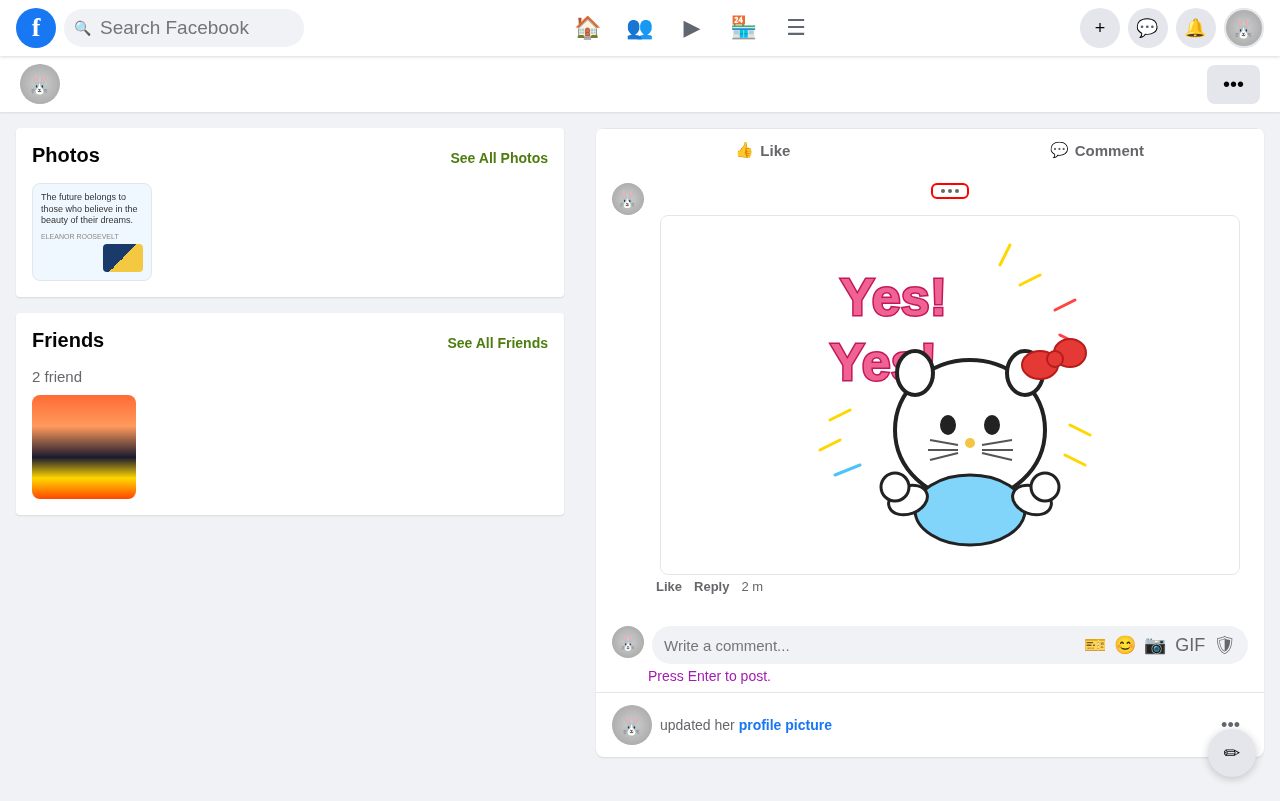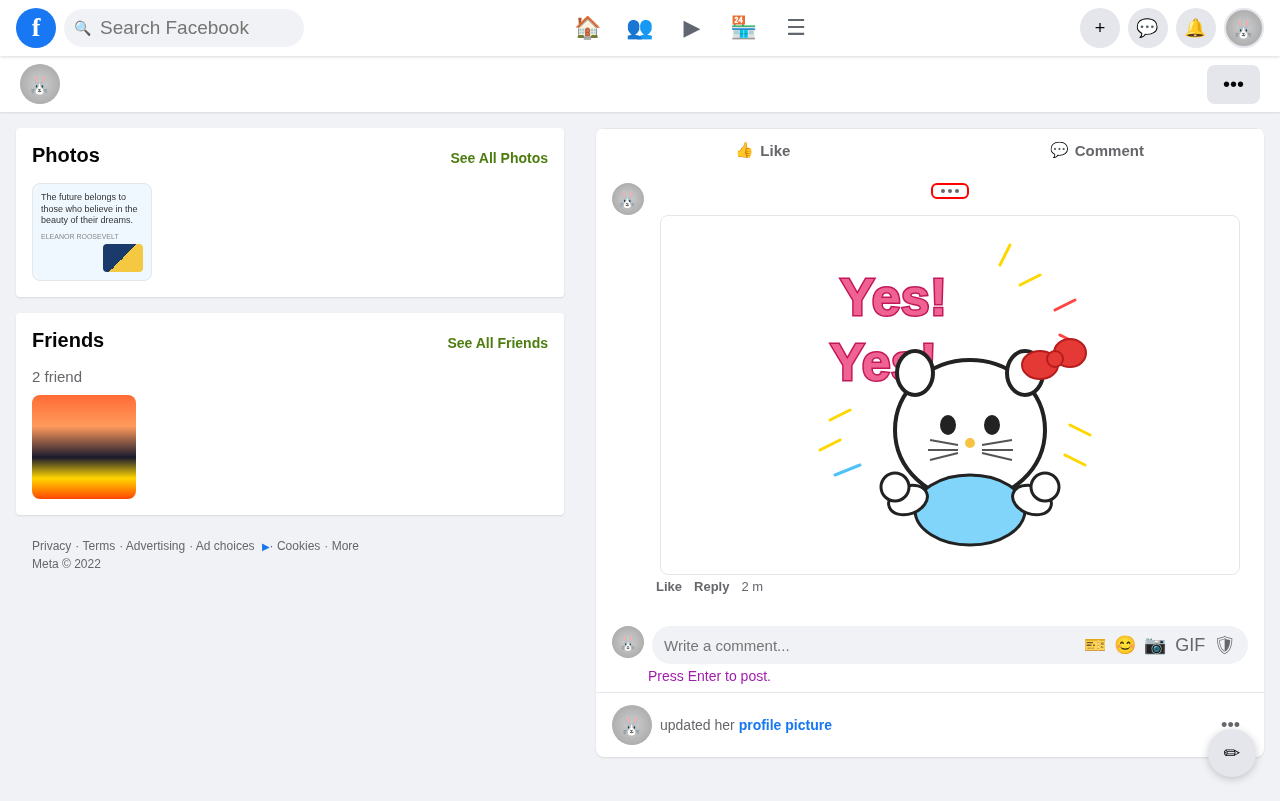--- a/index.html
+++ b/index.html
@@ -166,31 +166,20 @@
       <div class="card-header">
         <span class="card-title">Friends</span>
         <a class="see-all-link">See All Friends</a>
       </div>
       <div class="friends-count">2 friend</div>
       <div class="friend-thumb">
         <div class="friend-thumb-inner"></div>
       </div>
     </div>
 
-    <div class="footer">
-      <div>
-        <a href="#">Privacy</a>·
-        <a href="#">Terms</a>·
-        <a href="#">Advertising</a>·
-        <a href="#">Ad choices</a> <span style="color:#1877f2;font-size:10px;">▶</span>·
-        <a href="#">Cookies</a>·
-        <a href="#">More</a>
-      </div>
-      <div class="footer-meta">Meta © 2022</div>
-    </div>
   </div>
 
   <div class="right-content">
     <div class="post-container">
 
       <div class="post-action-bar">
         <button class="post-action-btn">
           <span>👍</span>
           <span>Like</span>
         </button>

